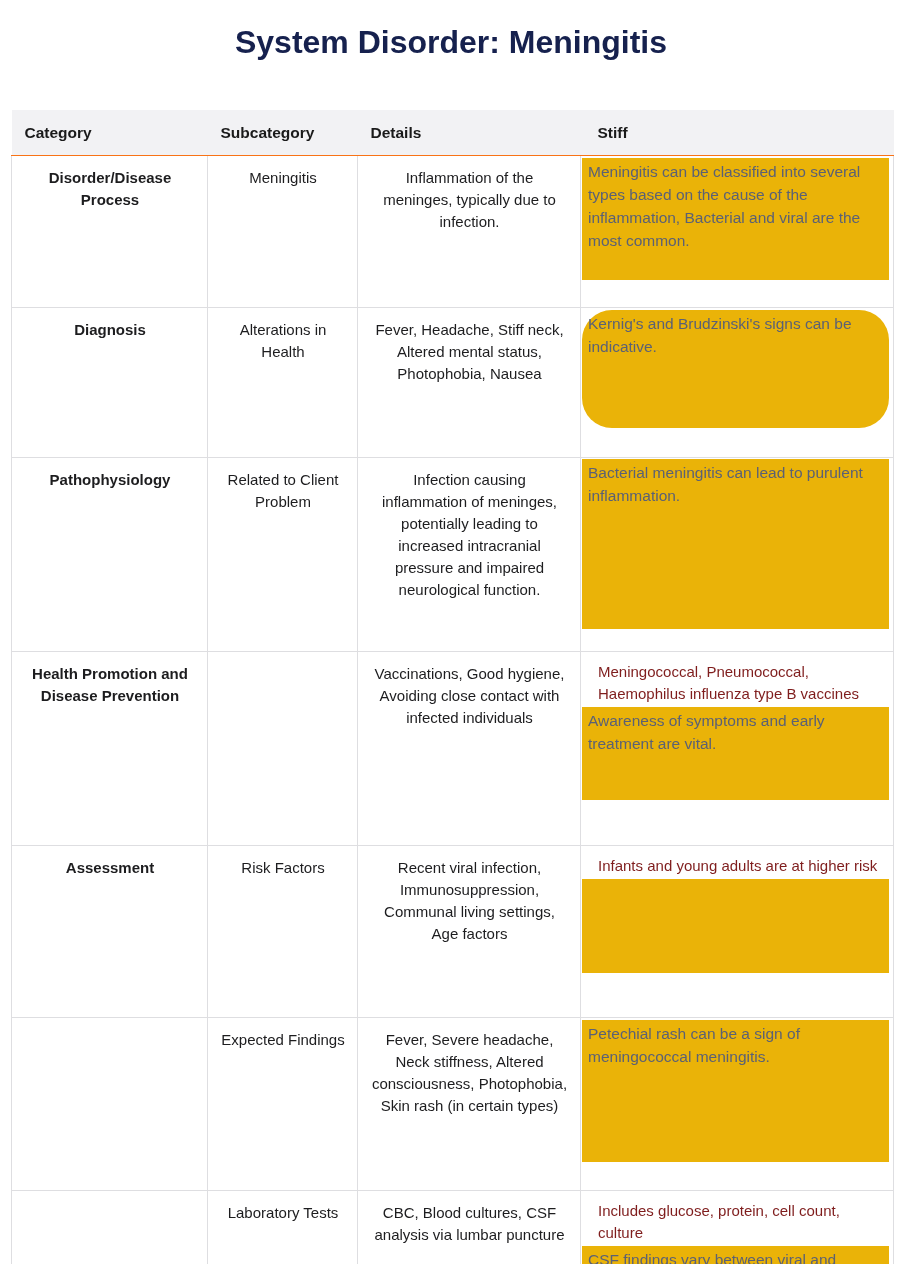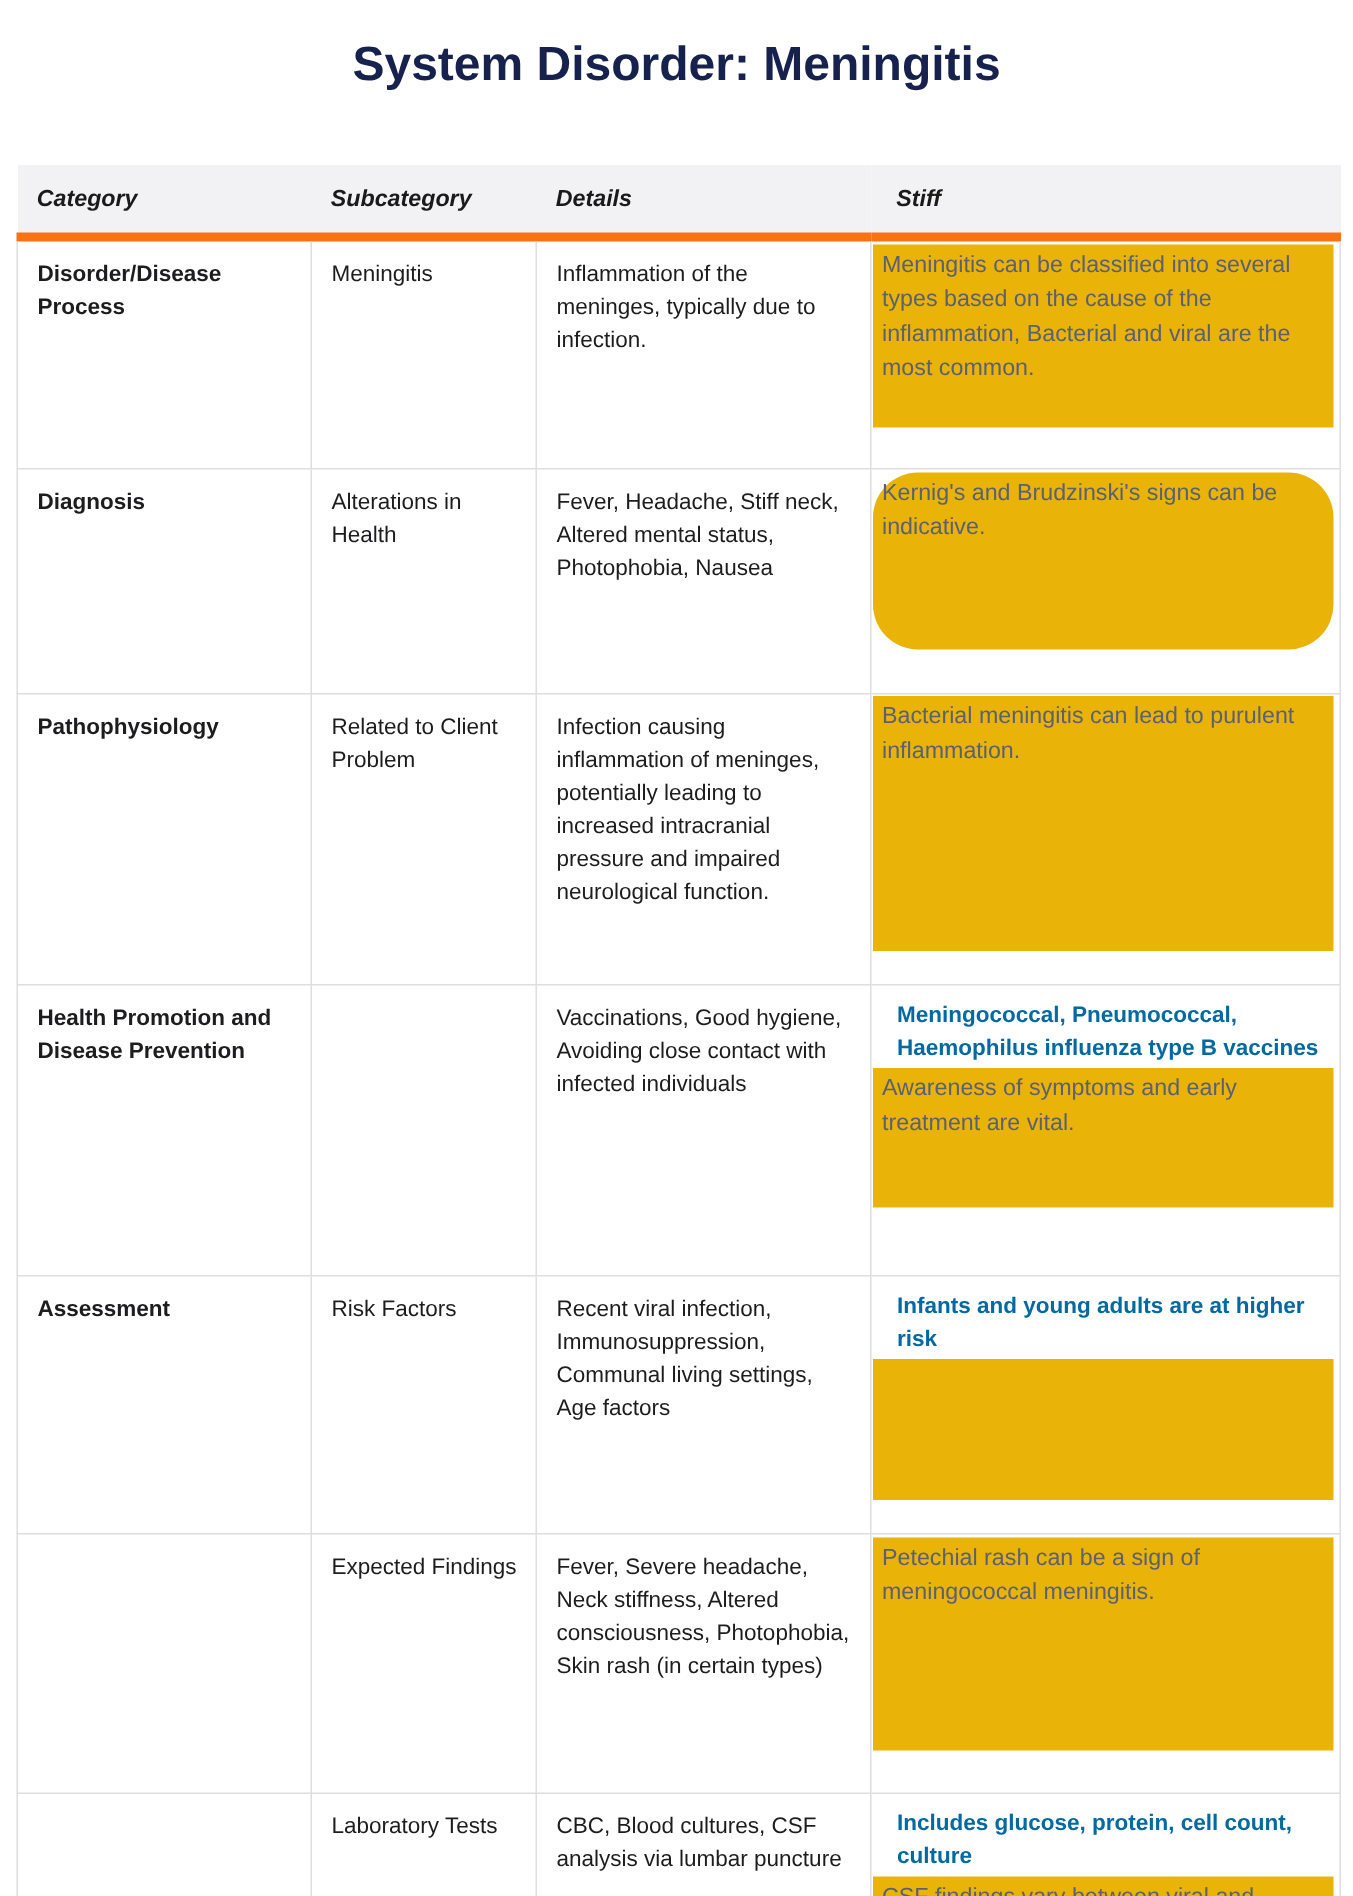--- a/index.html
+++ b/index.html
@@ -1,26 +1,26 @@
 <!DOCTYPE html>
 <html><head>
 <meta charset="utf-8">
 <style>
   html,body{margin:0;padding:0;background:#ffffff;}
   body{width:902px;height:1264px;overflow:hidden;font-family:"Liberation Sans",sans-serif;-webkit-font-smoothing:antialiased;}
   .title{margin:22px 0 0 0;text-align:center;font-size:32px;font-weight:bold;color:#16214e;line-height:40px;}
   table.disorder-table{border-collapse:collapse;table-layout:fixed;width:882px;margin:48px 0 0 11px;border-bottom:2px solid #d6d6d8;}
   col.c1{width:196px;}col.c2{width:150px;}col.c3{width:223px;}col.c4{width:313px;}
-  thead th{background:#f2f2f4;text-align:left;font-size:15.5px;font-weight:bold;color:#1a1a1a;height:45px;vertical-align:middle;padding:0 0 0 13px;border:none;border-bottom:6px solid #f97316;font-style:italic;}
+  thead th{background:#f2f2f4;text-align:left;font-size:15.5px;font-weight:bold;color:#1a1a1a;height:45px;vertical-align:middle;padding:0 0 0 13px;border:none;border-bottom:1px solid #f97316;}
   thead th.th-notes{padding-left:17px;}
   tbody td{border:1px solid #dedee1;vertical-align:top;background:#ffffff;font-size:15px;line-height:22px;color:#1d1d1f;}
-  td.cat,td.sub,td.det{padding:11px 12px 8px 13px;}
+  td.cat,td.sub,td.det{padding:11px 12px 8px 13px;text-align:center;}
   td.cat{font-weight:bold;}
   td.notes{padding:0;}
-  .note-static{color:#0369a1;padding:9px 8px 0 17px;font-size:15px;line-height:22px;font-weight:bold;}
+  .note-static{color:#7f1d1d;padding:9px 8px 0 17px;font-size:15px;line-height:22px;}
   .note-static:empty{display:none;}
   .note-hl{background:#eab308;color:#5b6175;margin:2px 4px 0 1px;padding:2px 6px 2px 6px;font-size:15.5px;line-height:23px;box-sizing:border-box;}
   
   tr.r1 td{height:132px;} tr.r2 td{height:130px;} tr.r3 td{height:174px;}
   tr.r4 td{height:174px;} tr.r5 td{height:152px;} tr.r6 td{height:153px;}
   tr.r7 td{height:151px;}
   
   .note-hl.h1{min-height:122px;}
   .note-hl.h2{min-height:118px;border-radius:30px;}
   .note-hl.h3{min-height:170px;margin-top:1px;}

